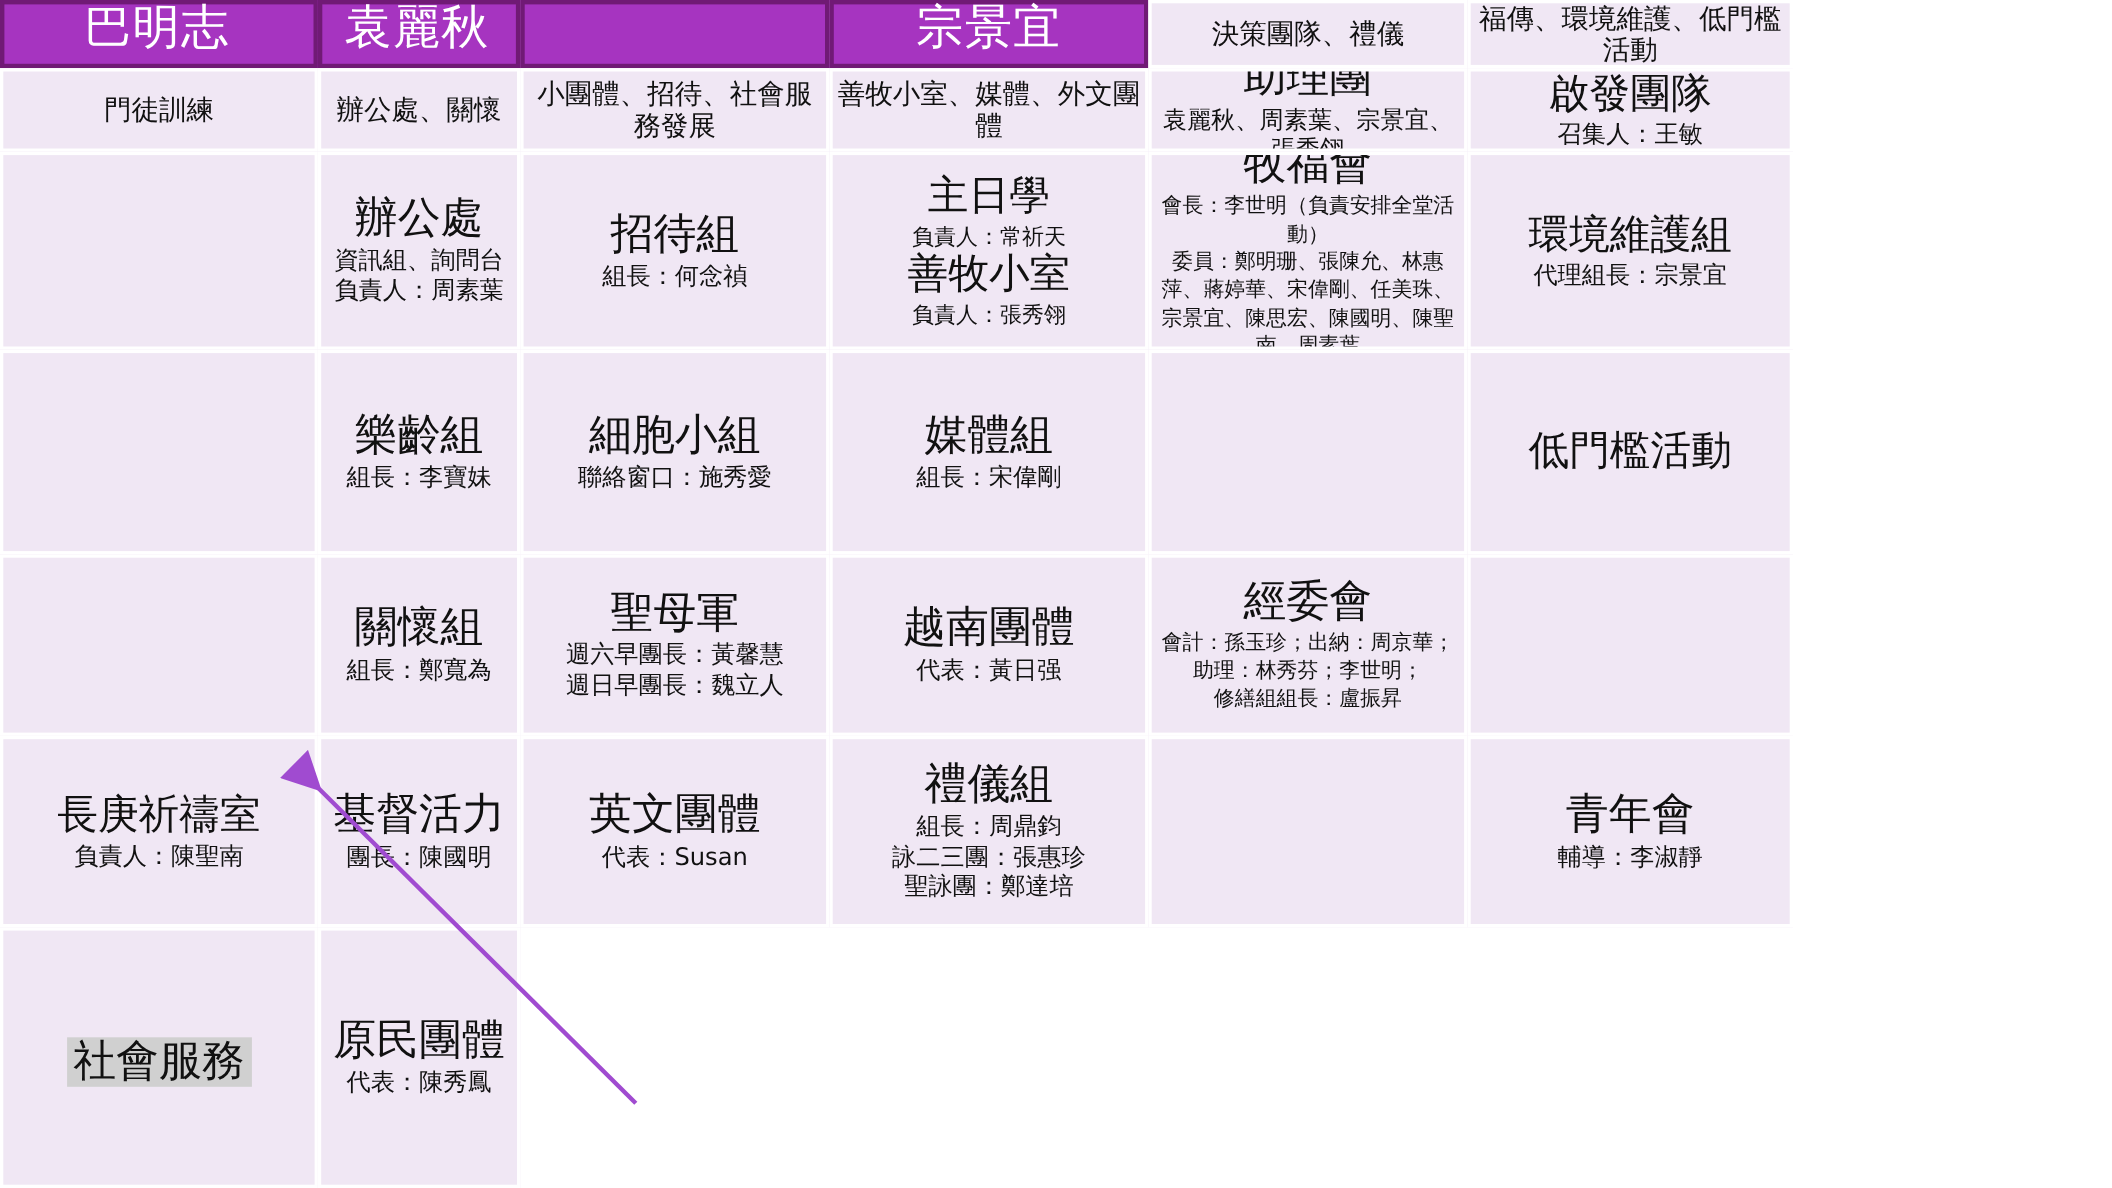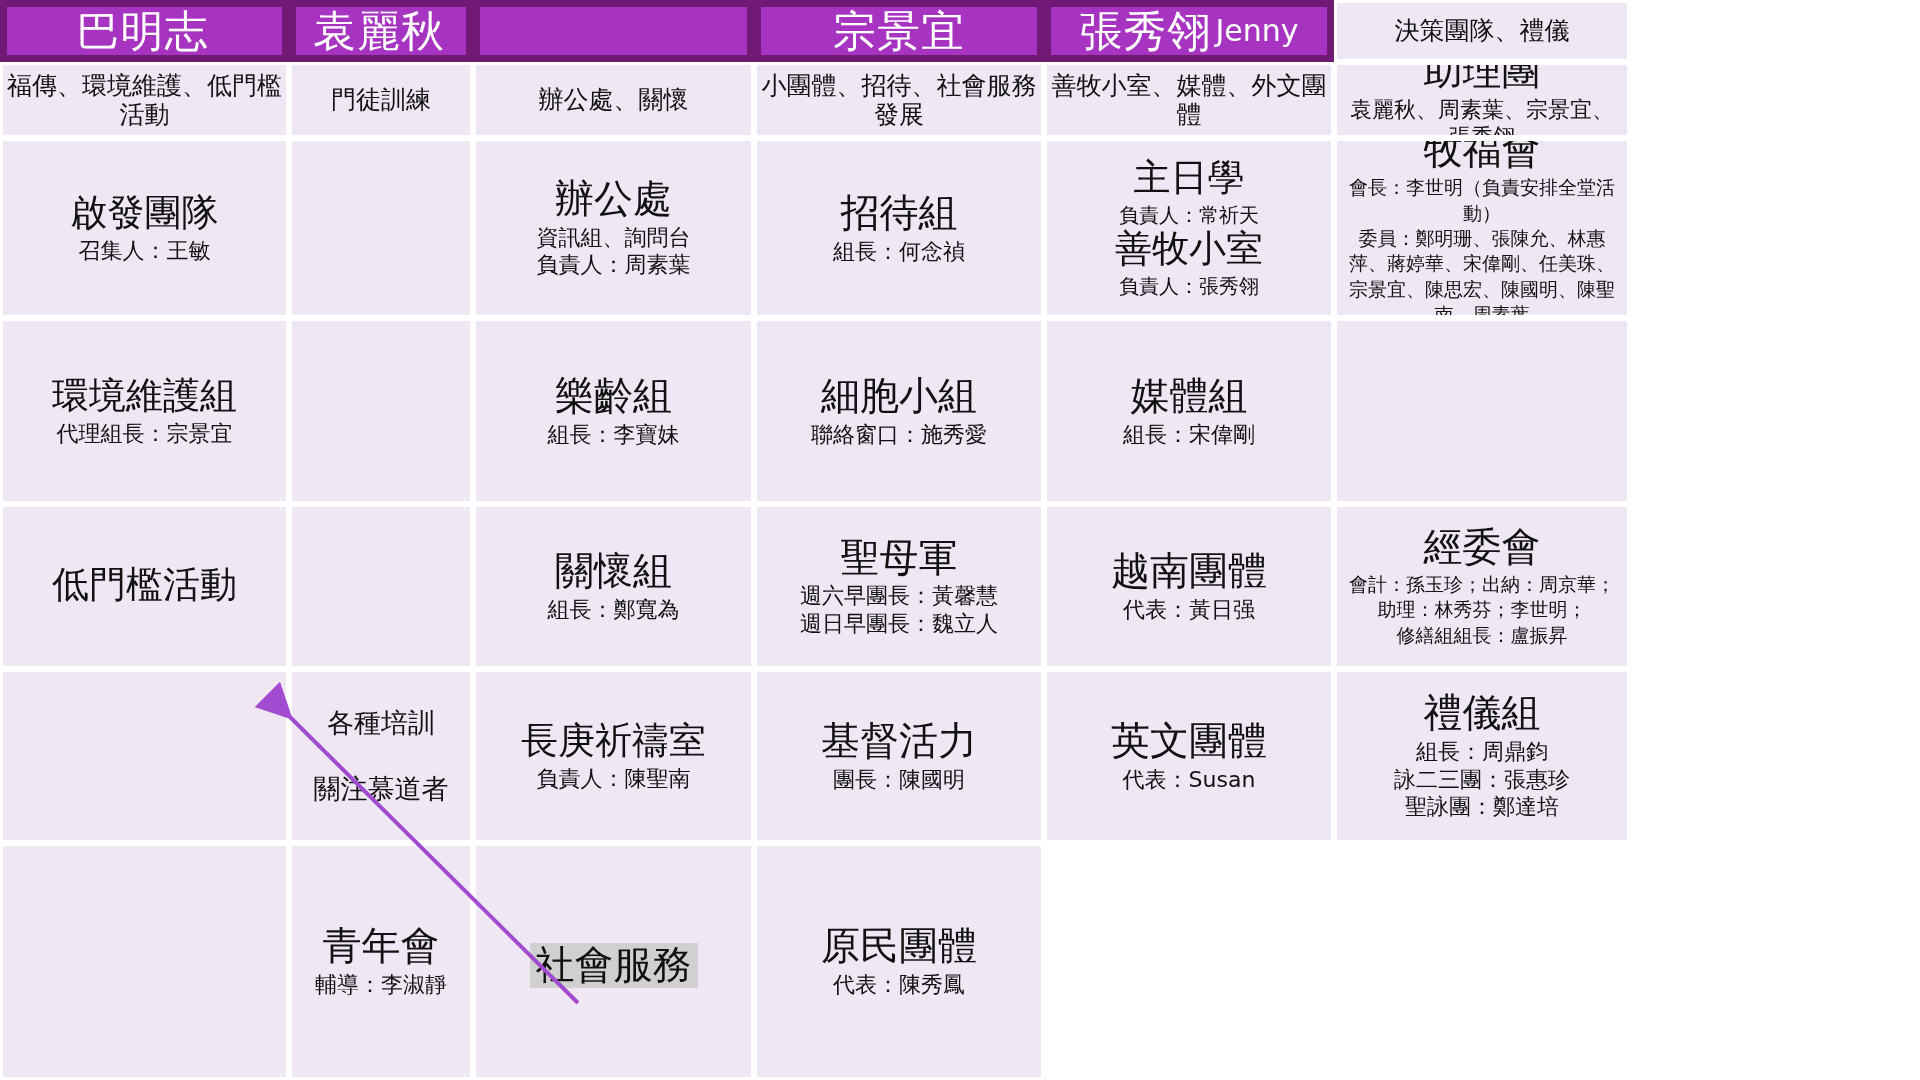--- a/index.html
+++ b/index.html
@@ -25,23 +25,23 @@
     display:flex;flex-direction:column;
     align-items:center;justify-content:center;
     text-align:center;
     overflow:hidden;
     padding:2px 4px;
     color:#111111;
   }
   .cell.blank{}
   .head{
     background:#a634c0;
-    border:7px solid #701a75;
+    border:4px solid #701a75;
     box-sizing:border-box;
-    display:flex;align-items:center;justify-content:center;
+    display:flex;justify-content:center;
     color:#ffffff;
     font-size:43px;
     line-height:1;
     letter-spacing:1px;
     white-space:nowrap;
   }
   .head.empty{}
   .head .en{
     font-size:30px;
     margin-left:4px;
@@ -78,24 +78,20 @@
     <div class="head">
       <span>袁麗秋</span>
       <span class="en"></span>
     </div>
     <div class="head empty">
       <span></span>
     </div>
     <div class="head">
       <span>宗景宜</span>
     </div>
-    <div class="head">
-      <span>張秀翎</span>
-      <span class="en">Jenny</span>
-    </div>
 
     <div class="cell">
       <div class="t-desc">決策團隊、禮儀</div>
     </div>
     <div class="cell">
       <div class="t-desc">福傳、環境維護、低門檻活動</div>
     </div>
     <div class="cell">
       <div class="t-desc">門徒訓練</div>
     </div>
@@ -175,27 +171,20 @@
       <div class="t-title">越南團體</div>
       <div class="t-sub">代表：黃日强</div>
     </div>
 
     <div class="cell">
       <div class="t-title">經委會</div>
       <div class="t-mini">會計：孫玉珍；出納：周京華；助理：林秀芬；李世明；</div>
       <div class="t-mini">修繕組組長：盧振昇</div>
     </div>
     <div class="cell blank"></div>
-    <div class="cell">
-      <div class="stack">
-        <div class="t-plain">各種培訓</div>
-        <div class="gap"></div>
-        <div class="t-plain">關注慕道者</div>
-      </div>
-    </div>
     <div class="cell">
       <div class="t-title-sm">長庚祈禱室</div>
       <div class="t-sub">負責人：陳聖南</div>
     </div>
     <div class="cell">
       <div class="t-title">基督活力</div>
       <div class="t-sub">團長：陳國明</div>
     </div>
     <div class="cell">
       <div class="t-title">英文團體</div>

